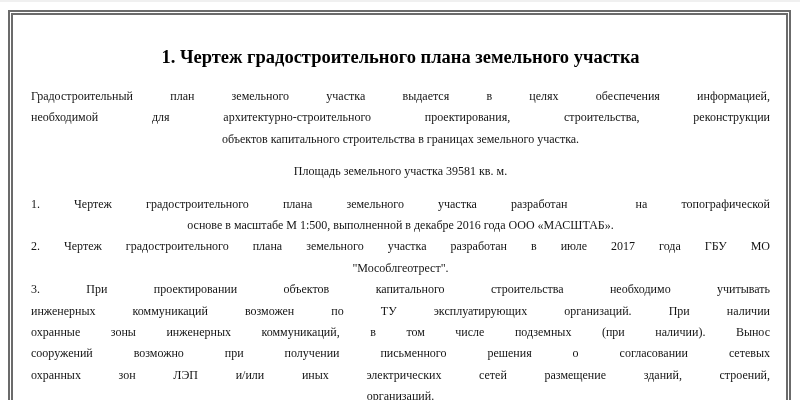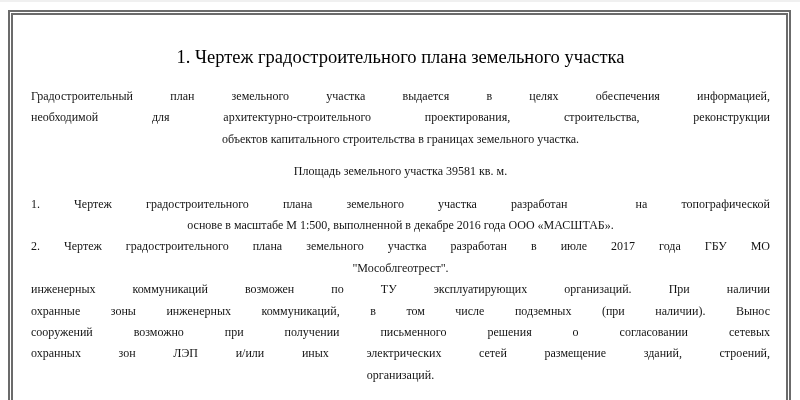--- a/index.html
+++ b/index.html
@@ -27,21 +27,21 @@
     background: #ffffff;
     border: 5px double #6b6b6b;
     border-bottom: none;
     padding: 29px 16px 0 18px;
     color: #141414;
   }
   .doc-title {
     margin: 0 0 16px 0;
     font-size: 18.5px;
     line-height: 26px;
-    font-weight: normal;
+    font-weight: bold;
     text-align: center;
     color: #000000;
   }
   .block {
     margin: 0 0 11px 0;
     font-size: 12px;
     line-height: 21.4px;
   }
   .block.items { margin-bottom: 0; }
   .line {
@@ -76,20 +76,21 @@
     <div class="line">1. Чертеж градостроительного плана земельного участка разработан&nbsp; на топографической</div>
     <div class="line last">основе в масштабе М 1:500, выполненной в декабре 2016 года ООО «МАСШТАБ».</div>
   </div>
 
   <div class="block items">
     <div class="line">2. Чертеж градостроительного плана земельного участка разработан в июле 2017 года ГБУ МО</div>
     <div class="line last">"Мособлгеотрест".</div>
   </div>
 
   <div class="block items">
+    <div class="line">3. При проектировании объектов капитального строительства необходимо учитывать</div>
     <div class="line">инженерных коммуникаций возможен по ТУ эксплуатирующих организаций. При наличии</div>
     <div class="line">охранные зоны инженерных коммуникаций, в том числе подземных (при наличии). Вынос</div>
     <div class="line">сооружений возможно при получении письменного решения о согласовании сетевых</div>
     <div class="line">охранных зон ЛЭП и/или иных электрических сетей размещение зданий, строений,</div>
     <div class="line last">организаций.</div>
   </div>
 
 </div>
 
 </body></html>

